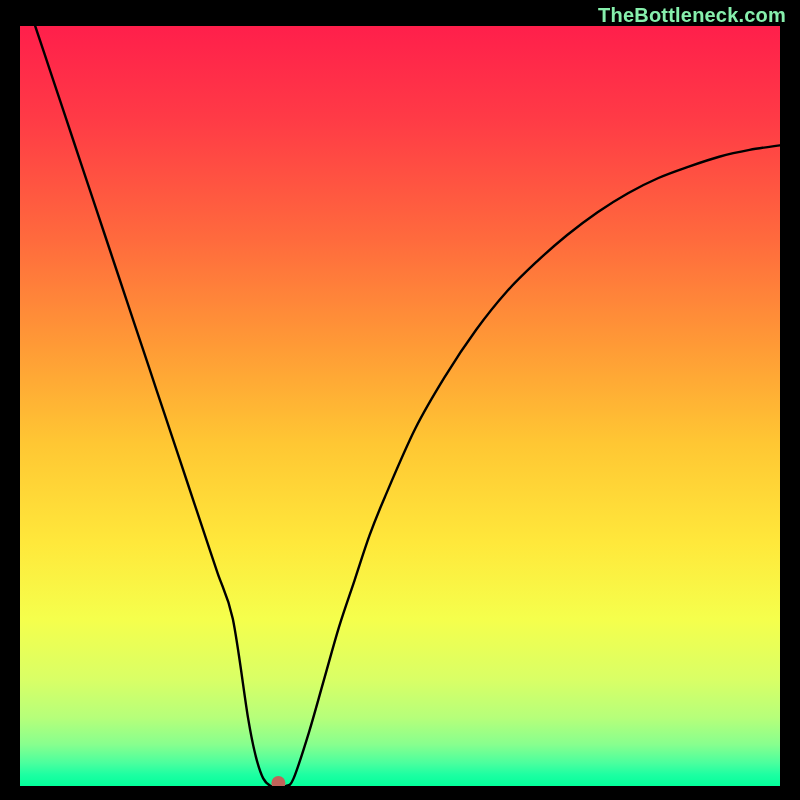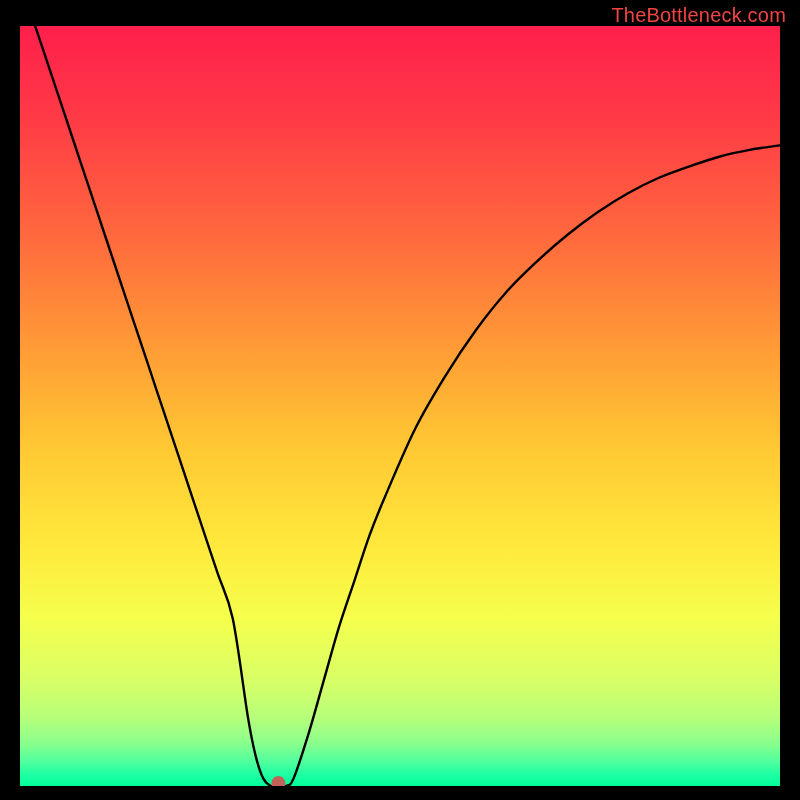--- a/index.html
+++ b/index.html
@@ -15,22 +15,22 @@
     position: relative;
     width: 800px;
     height: 800px;
     background: #000;
   }
   .watermark {
     position: absolute;
     top: 4px;
     right: 14px;
     font-size: 20px;
-    font-weight: 400;
-    color: #ef4444;
+    font-weight: 700;
+    color: #86efac;
     letter-spacing: 0.2px;
     z-index: 3;
   }
   .frame {
     position: absolute;
     left: 20px;
     top: 26px;
     width: 760px;
     height: 760px;
     overflow: hidden;

